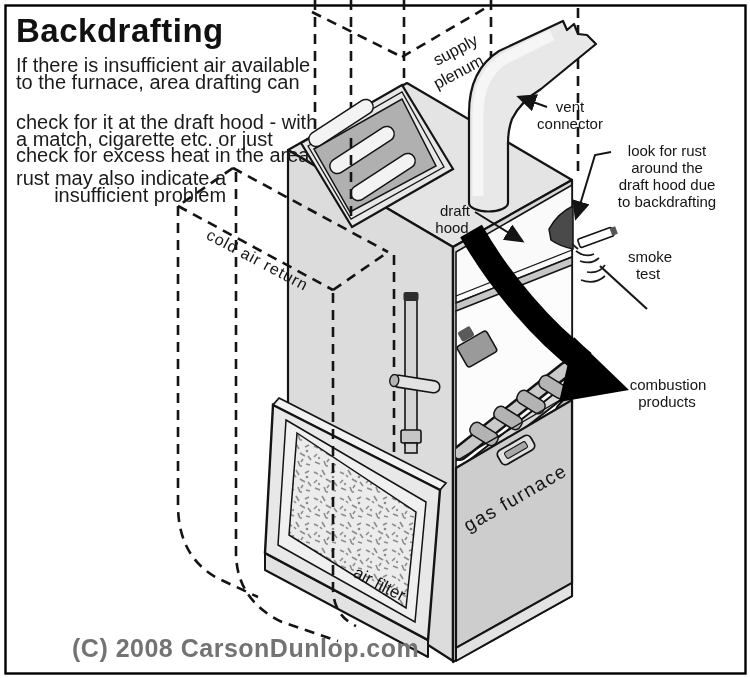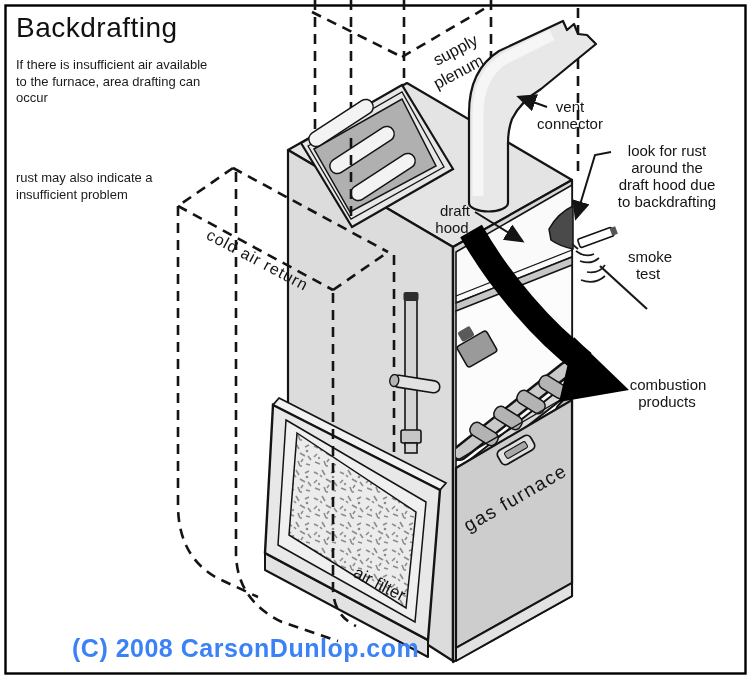--- a/index.html
+++ b/index.html
@@ -1,24 +1,24 @@
 <!DOCTYPE html>
 <html><head>
 <meta charset="utf-8">
 <style>
   html,body{margin:0;padding:0;background:#fff;}
   .page{position:relative;width:750px;height:678px;background:#ffffff;overflow:hidden;
         font-family:"Liberation Sans",sans-serif;}
   .page svg{position:absolute;left:0;top:0;}
-  .title{position:absolute;left:16px;top:12px;font-size:28px;font-weight:400;color:#111;
+  .title{position:absolute;left:16px;top:12px;font-size:33px;font-weight:700;color:#111;
          letter-spacing:.5px;z-index:2;}
-  .para{position:absolute;left:16px;font-size:13px;line-height:16.5px;color:#1b1b1b;z-index:2;}
-  .p1{top:57px;} .p2{top:114px;} .p3{top:170px;}
+  .para{position:absolute;left:16px;font-size:20px;line-height:16.5px;color:#1b1b1b;z-index:2;}
+  .p1{top:57px;} .p2{top:114px;} .p3{top:170px;text-align:right;}
   .copyright{position:absolute;left:72px;top:634px;font-size:25px;font-weight:700;
-             color:#3b82f6;letter-spacing:.5px;z-index:2;text-align:center;}
+             color:#737373;letter-spacing:.5px;z-index:2;text-align:center;}
   .dash{stroke:#141414;stroke-width:2.6;stroke-dasharray:10 7;fill:none;}
   .ln{stroke:#141414;fill:none;}
   text{font-family:"Liberation Sans",sans-serif;fill:#141414;}
 </style>
 </head>
 <body>
 
 <div class="page">
 
 <svg width="750" height="678" viewBox="0 0 750 678">
@@ -191,23 +191,27 @@
     <text x="667" y="403" text-anchor="middle" dominant-baseline="middle">products</text>
     <text x="257" y="261" transform="rotate(28 257 261)" text-anchor="middle" dominant-baseline="middle" font-size="16" letter-spacing="1">cold air return</text>
   </g>
 </svg>
 
 <div class="title">Backdrafting</div>
 
 <div class="para p1">
   <div>If there is insufficient air available</div>
   <div>to the furnace, area drafting can</div>
-  <div>occur</div>
-</div>
-
+</div>
+
+<div class="para p2">
+  <div>check for it at the draft hood - with</div>
+  <div>a match, cigarette etc. or just</div>
+  <div>check for excess heat in the area</div>
+</div>
 
 <div class="para p3">
   <div>rust may also indicate a</div>
   <div>insufficient problem</div>
 </div>
 
 <div class="copyright">(C) 2008 CarsonDunlop.com</div>
 
 </div>
 

